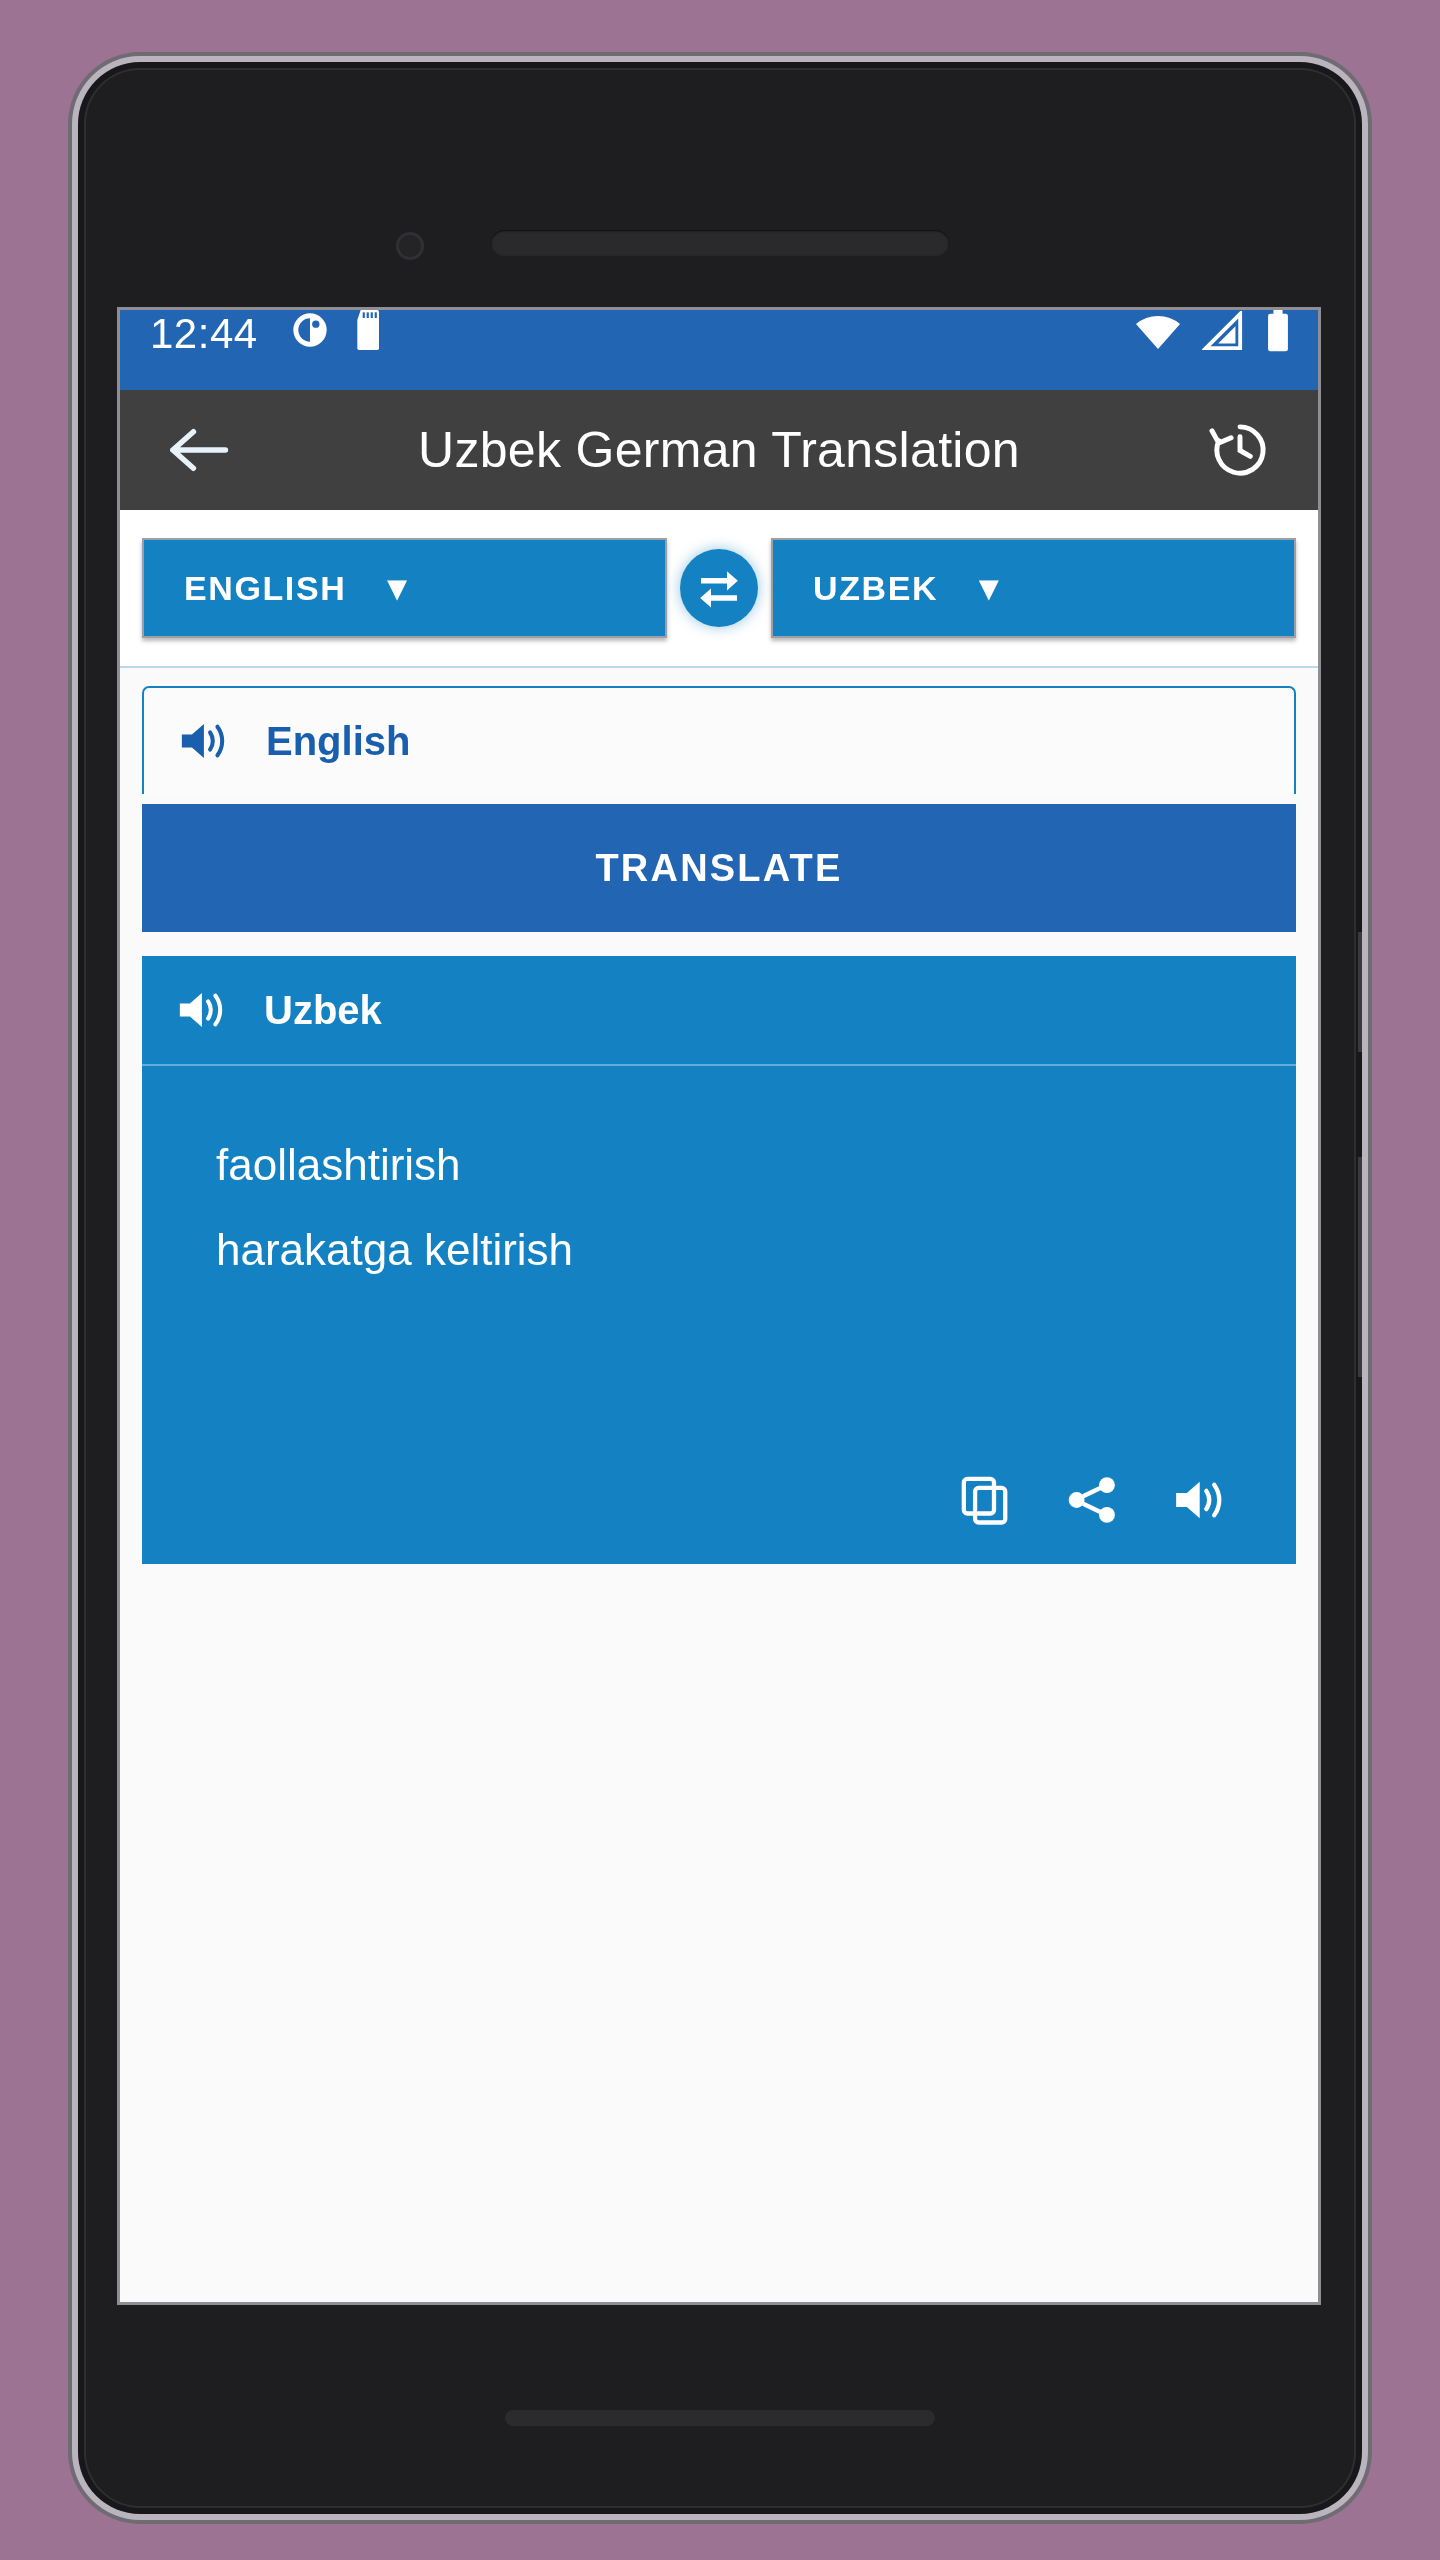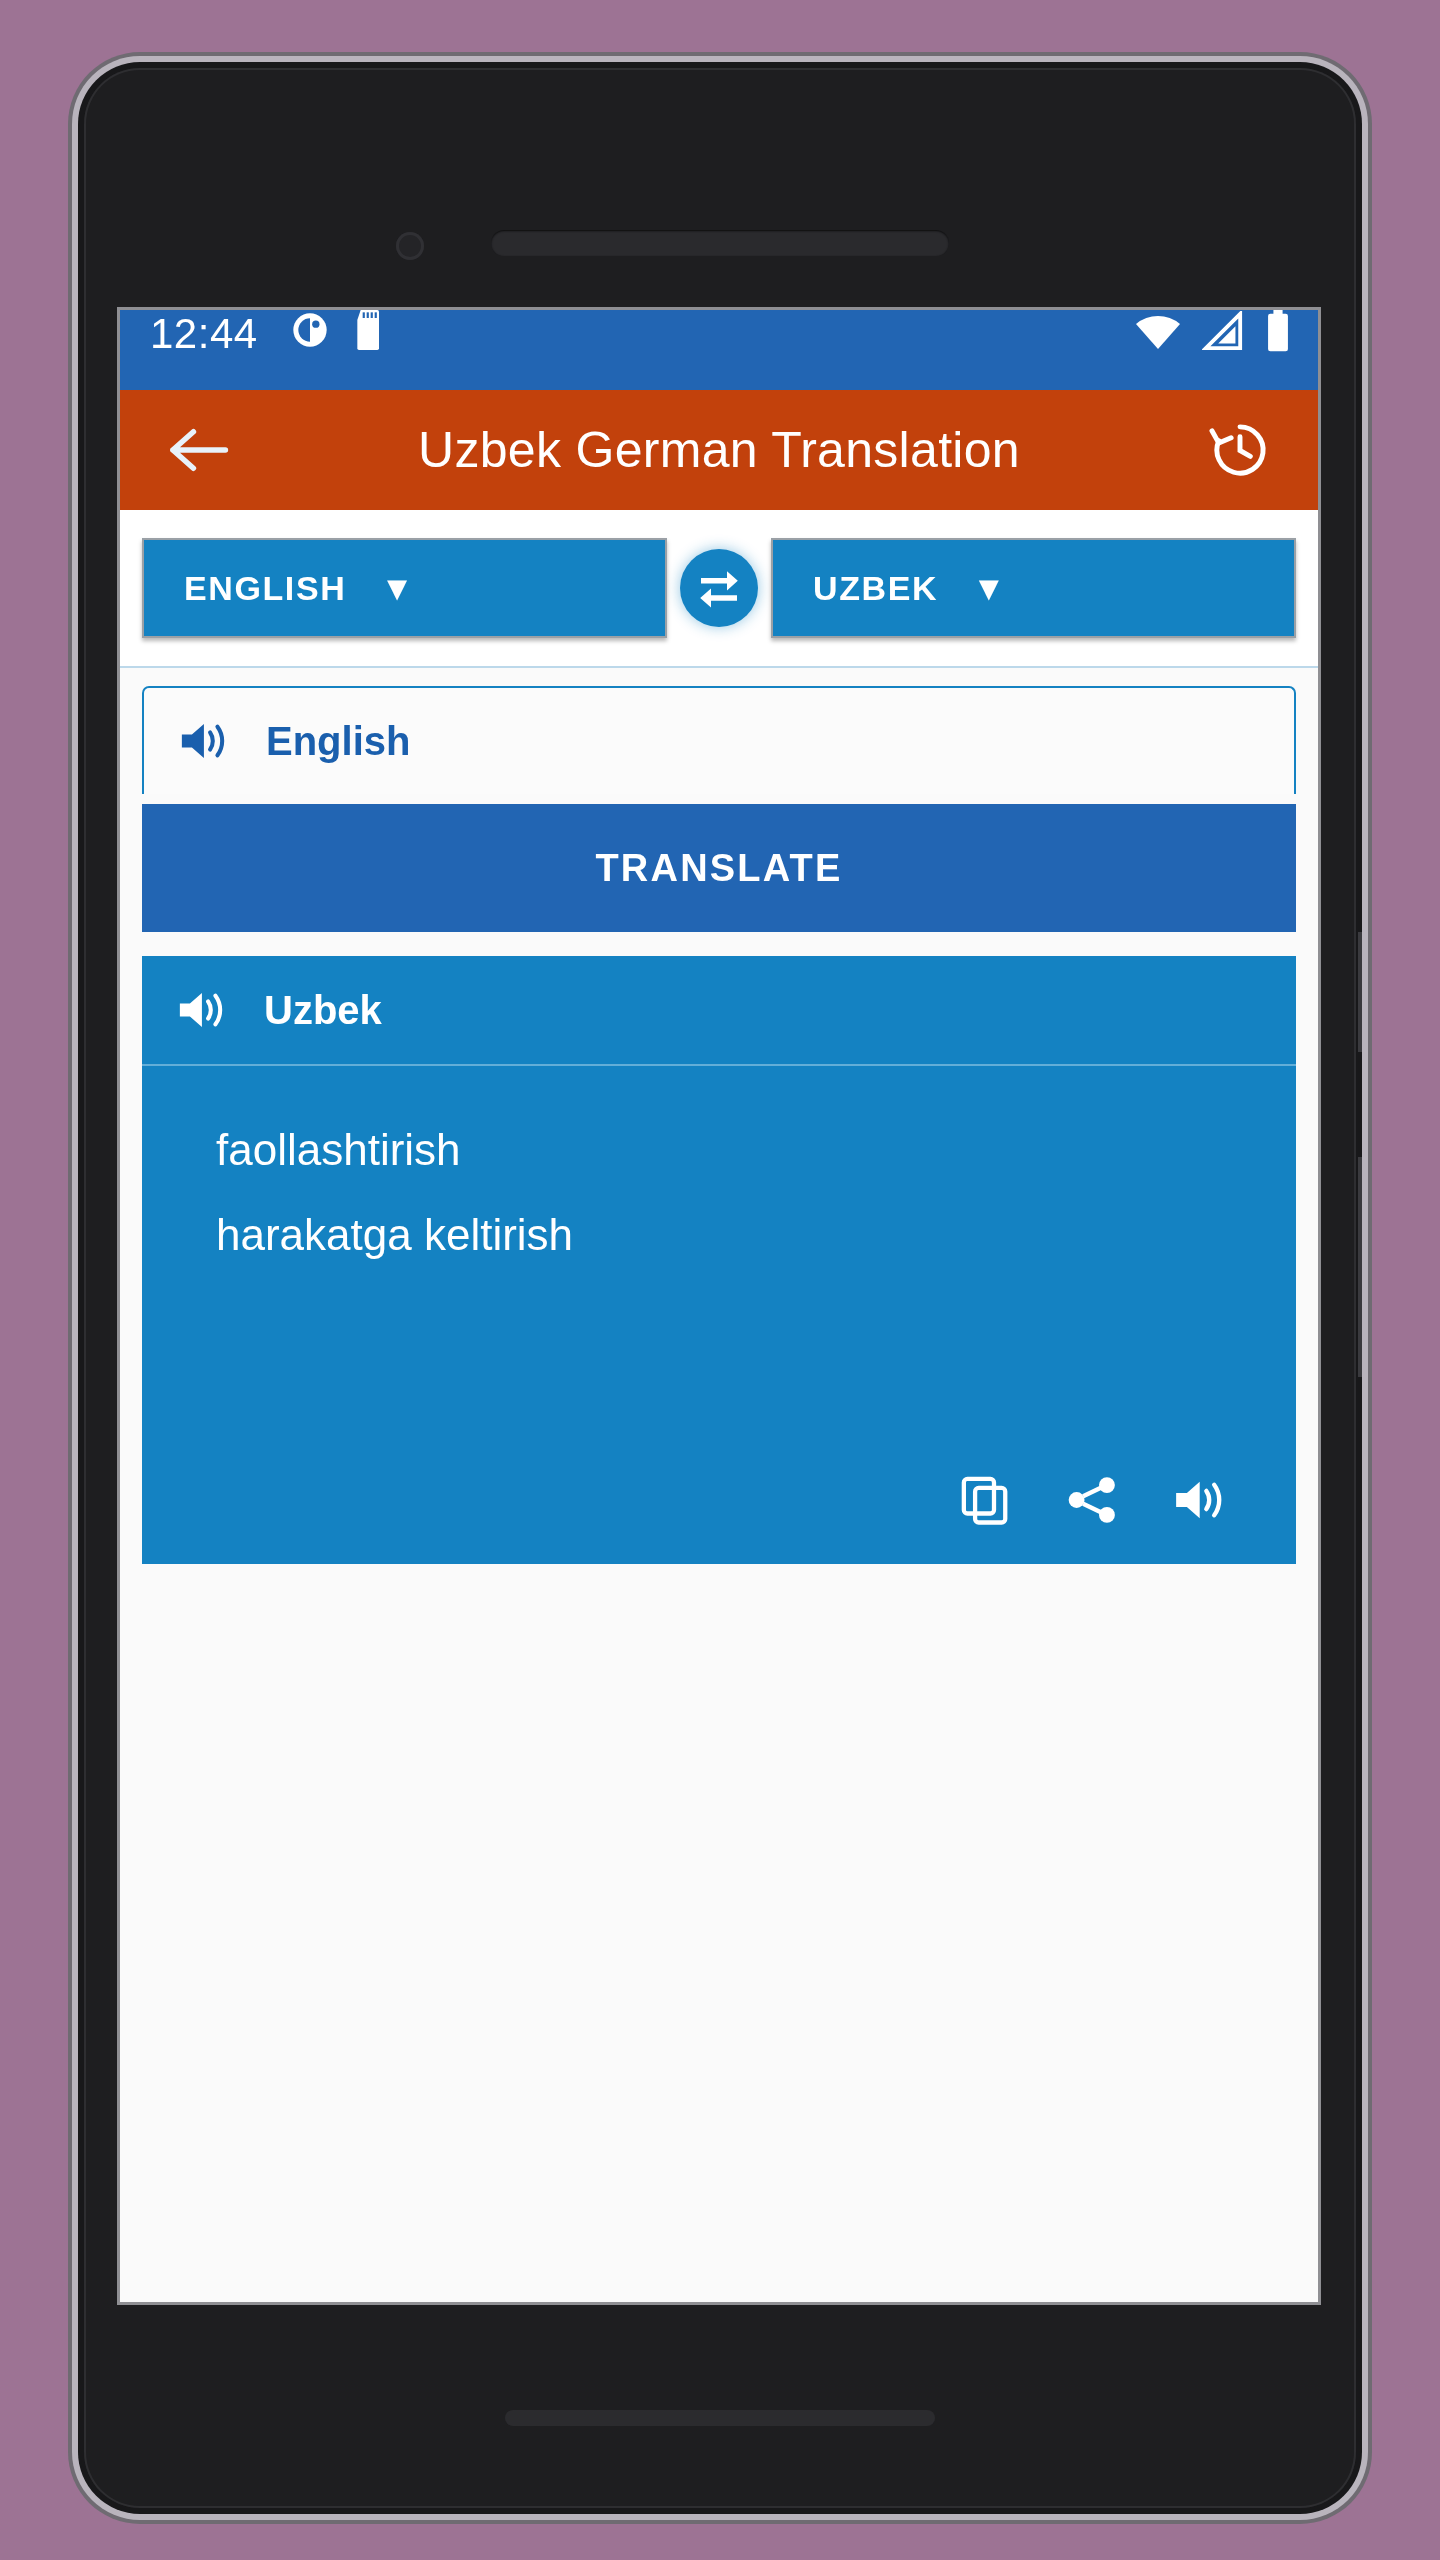--- a/index.html
+++ b/index.html
@@ -68,21 +68,21 @@
     height: 80px; background: #2265b3;
     display: flex; align-items: flex-start;
     padding: 0 26px 0 30px; color: #ffffff;
   }
   .status-time { font-size: 42px; letter-spacing: 0.5px; }
   .status-left-icons { display: flex; align-items: center; gap: 22px; margin-left: 32px; }
   .status-right { margin-left: auto; display: flex; align-items: center; gap: 20px; }
 
   
   .appbar {
-    height: 120px; background: #c2410c;
+    height: 120px; background: #404040;
     display: flex; align-items: center;
     padding: 0 46px; color: #ffffff;
   }
   .appbar-title {
     flex: 1; text-align: center;
     font-size: 50px; letter-spacing: 0.3px;
     margin: 0 10px;
     white-space: nowrap;
   }
   .icon-btn { display: flex; align-items: center; justify-content: center; }
@@ -164,21 +164,21 @@
     font-size: 38px; font-weight: bold; letter-spacing: 2.2px;
   }
 
   .result-wrap { margin-top: 24px; }
   .card-head.target { background: #1482c2; }
   .card-head.target .card-head-label { color: #ffffff; }
 
   .result-box {
     background: #1482c2;
     border-top: 2px solid #63aed8;
-    padding: 43px 34px 26px 34px;
+    padding: 58px 34px 26px 34px;
     min-height: 500px;
     display: flex; flex-direction: column;
   }
   .result-line {
     font-size: 44px; color: #ffffff;
     padding: 16px 0 18px 40px;
     line-height: 1.15;
   }
   .result-actions {
     margin-top: auto;

